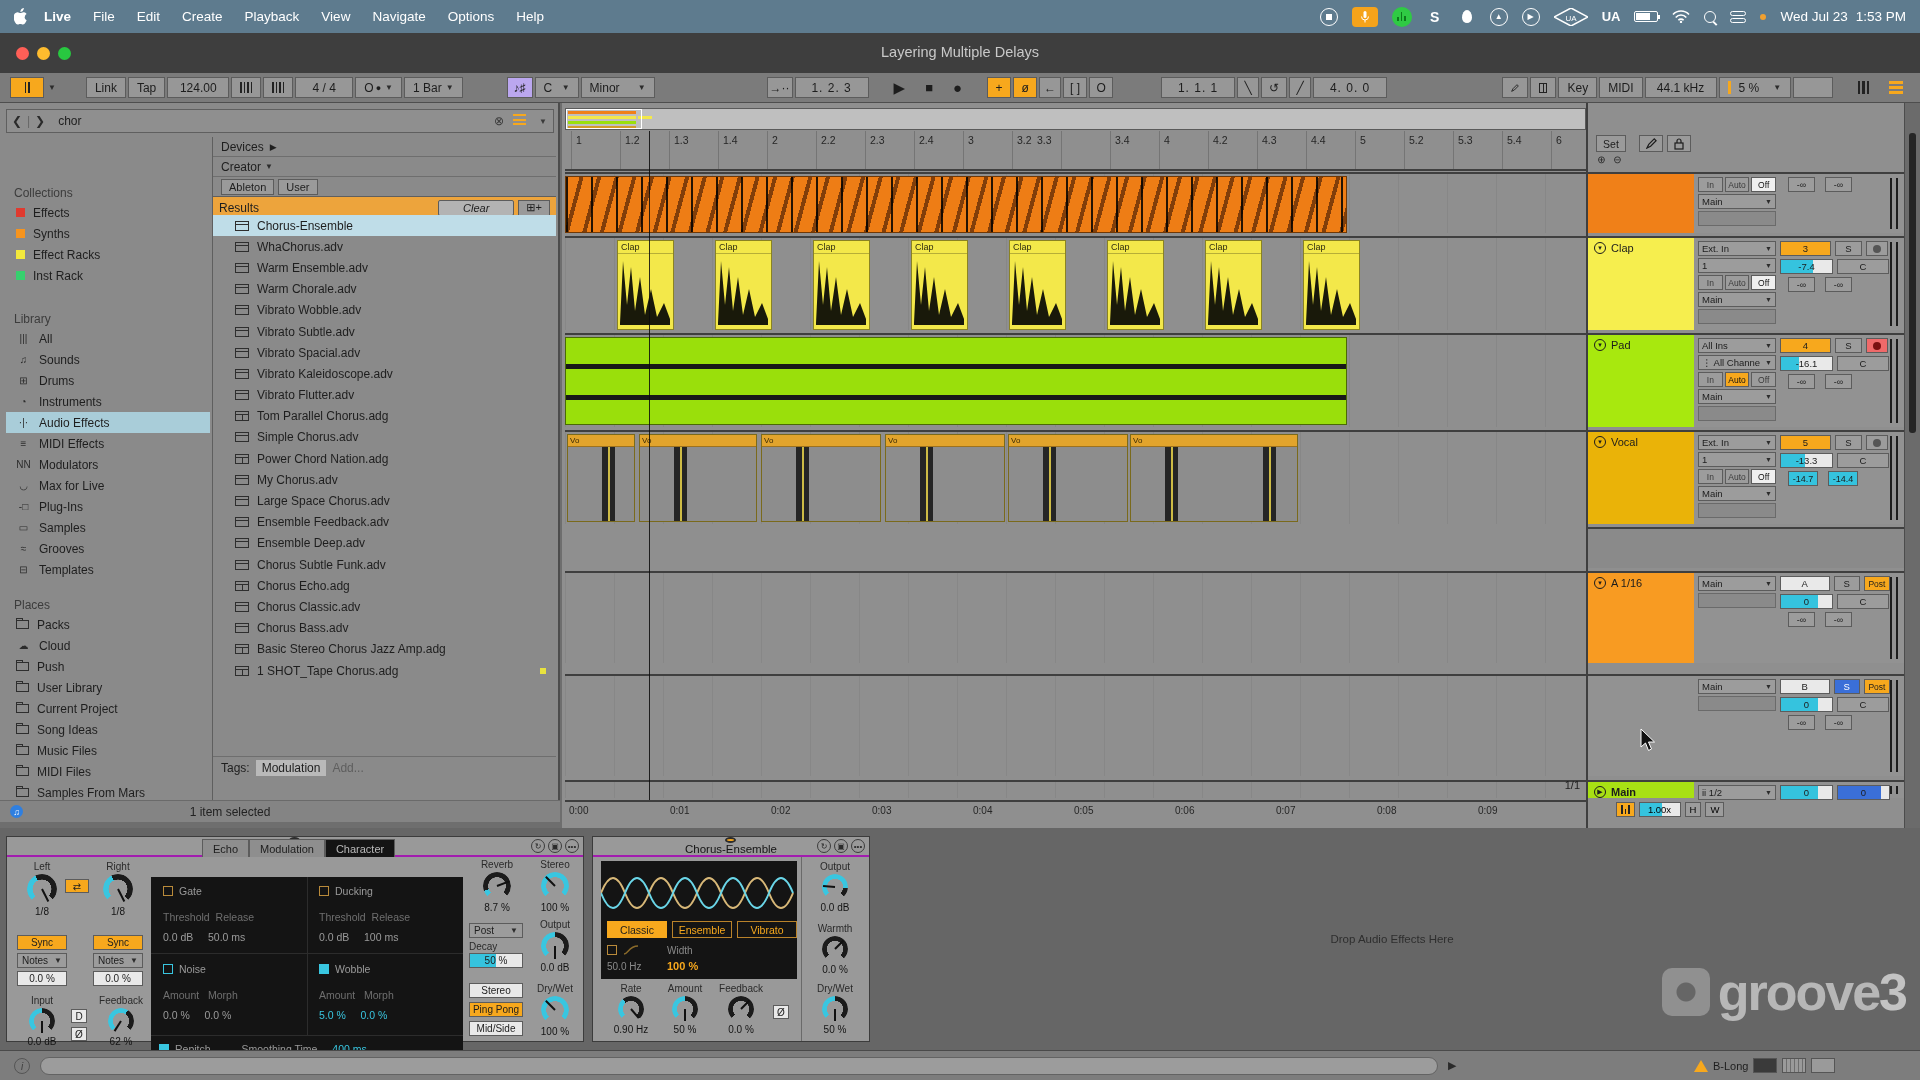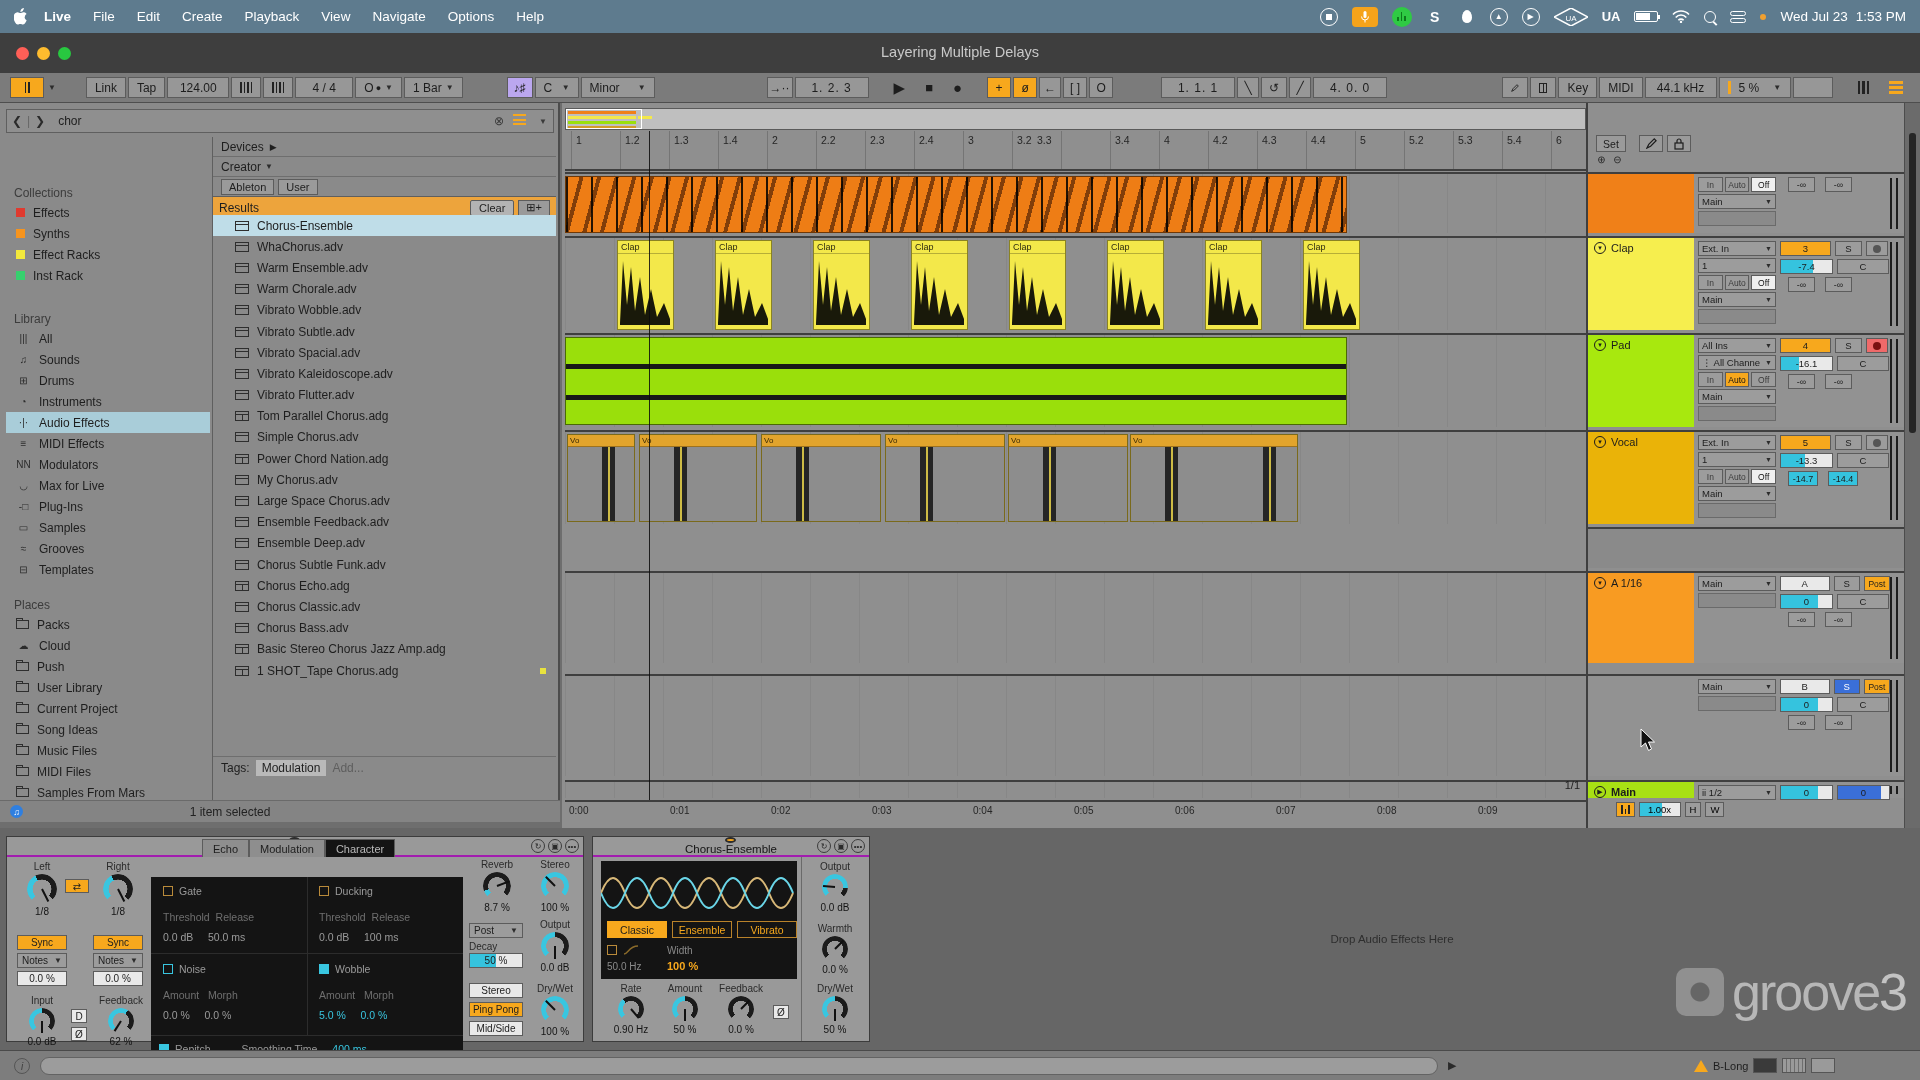--- a/index.html
+++ b/index.html
@@ -46,21 +46,21 @@
   .b-item.sel{background:#a9cdd9;}
   .sw{width:9px;height:9px;display:inline-block;}
   .gly{width:15px;display:inline-flex;justify-content:center;font-size:10px;color:#2c2c2c;}
   .folder{width:13px;height:9px;border:1px solid #2e2e2e;position:relative;display:inline-block;}
   .folder::before{content:'';position:absolute;left:-1px;top:-3px;width:5px;height:2px;border:1px solid #2e2e2e;border-bottom:none;}
   #b-right{position:absolute;left:212px;top:34px;right:2px;bottom:22px;font-size:12px;color:#1e1e1e;border-left:1px solid #5f5f5f;}
   .br-row{height:20px;display:flex;align-items:center;padding-left:8px;border-bottom:1px solid #6e6e6e;}
   .chipbtn{height:16px;background:#9a9a9a;border:1px solid #5c5c5c;padding:0 7px;font-size:11px;display:inline-flex;align-items:center;margin-right:4px;}
   #results-bar{height:22px;background:#eda43c;display:flex;align-items:center;padding:0 6px;border-bottom:1px solid #6e6e6e;}
   #results-bar .sp{flex:1;}
-  .clear-btn{height:16px;background:#a98a48;background:#b3b3b3;border:1px solid #5c5c5c;padding:0 8px;font-size:11px;display:flex;align-items:center;border-radius:2px;}
+  .clear-btn{height:16px;background:#a98a48;background:#b3b3b3;border:1px solid #5c5c5c;padding:0 24px;font-size:11px;display:flex;align-items:center;border-radius:2px;font-style:italic;}
   #name-row{height:15px;display:flex;align-items:center;padding-left:8px;font-size:11px;color:#222;border-bottom:1px solid #6e6e6e;}
   #result-list{position:absolute;left:0;top:78px;right:0;bottom:44px;overflow:hidden;}
   .r-item{display:flex;align-items:center;height:21.2px;padding-left:22px;gap:8px;font-size:12px;white-space:nowrap;}
   .r-item.sel{background:#bfdde8;}
   .dev-ico{width:14px;height:10px;border:1px solid #2e2e2e;position:relative;flex:none;}
   .dev-ico::before{content:'';position:absolute;left:0;right:0;top:2px;height:1px;background:#2e2e2e;}
   .dev-ico.rack::after{content:'';position:absolute;left:6px;top:2px;bottom:0;width:1px;background:#2e2e2e;}
   .ydot{width:6px;height:6px;background:#e8e23e;margin-left:auto;margin-right:10px;flex:none;}
   #tags-row{position:absolute;left:0;bottom:22px;right:0;height:22px;border-top:1px solid #6e6e6e;display:flex;align-items:center;padding-left:8px;font-size:12px;gap:6px;}
   .tag-chip{background:#b9b9b9;padding:1px 6px;}
@@ -162,21 +162,21 @@
   .ep-vals{margin-top:8px;color:#9a9a9a;}
   .cyan{color:#39c6e0;}
   .orangetx{color:#f7a81d;}
   .ep-div{position:absolute;background:#2c2c2c;}
   #chorus-display{position:absolute;left:8px;top:24px;width:196px;height:118px;background:#141414;}
   .cmode{position:absolute;top:60px;height:17px;border:1px solid #b9822a;font-size:10.5px;display:flex;align-items:center;justify-content:center;color:#f7a81d;background:#141414;}
   .cmode.active{background:#f7a81d;color:#1d1d1d;border-color:#f7a81d;}
   #drop-fx{position:absolute;left:880px;top:0;width:1024px;height:222px;display:flex;align-items:center;justify-content:center;font-size:11.5px;color:#2e2e2e;}
   #watermark{position:absolute;right:14px;bottom:28px;display:flex;align-items:center;gap:8px;opacity:.75;}
   #wm-ico{width:48px;height:48px;border-radius:10px;background:radial-gradient(circle at 50% 50%,transparent 0 9px,#9e9e9e 10px);}
-  #wm-text{font-size:52px;font-weight:normal;color:#ababab;letter-spacing:-2px;}
+  #wm-text{font-size:52px;font-weight:bold;color:#ababab;letter-spacing:-2px;}
   #wm-text span{color:#d2d2d2;}
   
   #statusbar{position:absolute;left:0;top:1050px;width:1920px;height:30px;background:#7d7d7d;border-top:1px solid #4a4a4a;}
   #info-ico{position:absolute;left:14px;top:7px;width:16px;height:16px;border:1px solid #555;border-radius:50%;color:#3e3e3e;font-size:10px;display:flex;align-items:center;justify-content:center;font-style:italic;}
   #status-field{position:absolute;left:40px;top:6px;width:1398px;height:18px;background:#9c9c9c;border:1px solid #636363;border-radius:9px;}
   #status-play{position:absolute;left:1448px;top:8px;color:#2a2a2a;font-size:11px;}
   #sb-right{position:absolute;left:1694px;top:7px;display:flex;align-items:center;gap:5px;font-size:11px;color:#1e1e1e;}
   .sb-box{width:24px;height:15px;border:1px solid #555;background:#9a9a9a;}
   .sb-box.dark{background:#3a3a3a;}
   .warn-tri{width:0;height:0;border-left:7px solid transparent;border-right:7px solid transparent;border-bottom:12px solid #f7a81d;}

